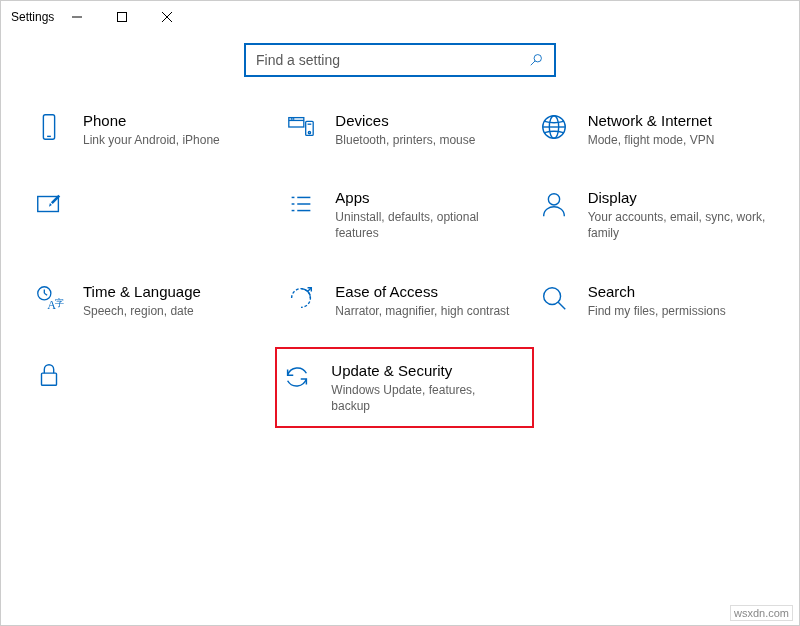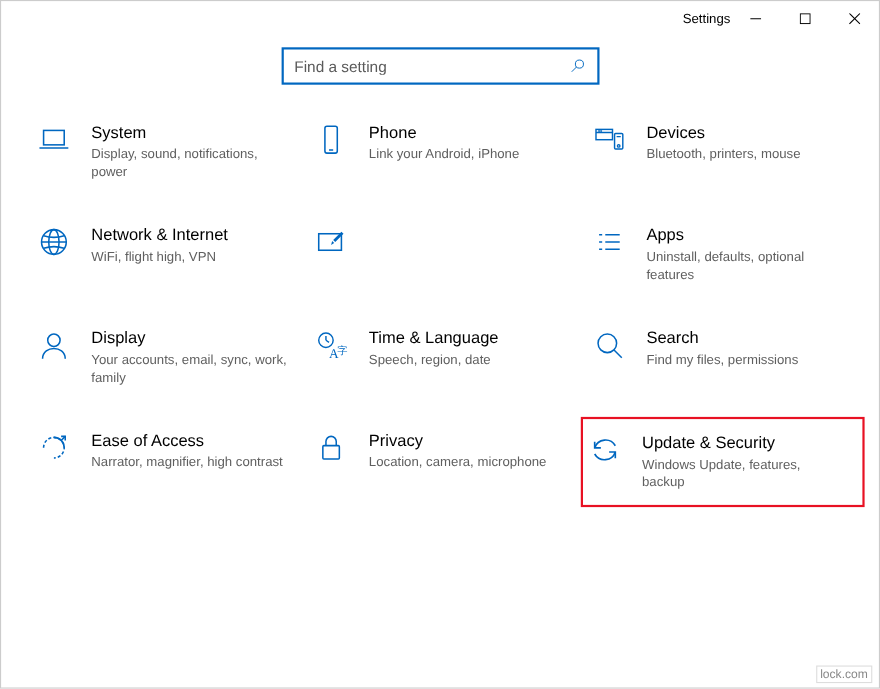--- a/index.html
+++ b/index.html
@@ -1,22 +1,22 @@
 <!DOCTYPE html>
 <html><head>
   <meta charset="utf-8">
   <style>
     * { margin: 0; padding: 0; box-sizing: border-box; }
     body { font-family: "Segoe UI", -apple-system, sans-serif; background: #fff; width: 800px; height: 626px; overflow: hidden; position: relative; border: 1px solid #ccc; }
-    .titlebar { display: flex; align-items: center; justify-content: flex-end; height: 32px; padding-left: 10px; font-size: 12px; color: #000; }
+    .titlebar { display: flex; align-items: center; justify-content: flex-start; height: 32px; padding-left: 10px; font-size: 12px; color: #000; }
     .titlebar-controls { display: flex; }
     .titlebar-btn { width: 45px; height: 30px; display: flex; align-items: center; justify-content: center; cursor: pointer; }
     .titlebar-btn svg { width: 10px; height: 10px; }
     .search-wrap { display: flex; justify-content: center; padding: 10px 0 28px; }
-    .search-box { width: 289px; height: 34px; border: 2px solid #0067c0; display: flex; align-items: center; padding: 0 4px 0 10px; }
+    .search-box { width: 312px; height: 34px; border: 2px solid #0067c0; display: flex; align-items: center; padding: 0 4px 0 10px; }
     .search-input { flex: 1; border: none; outline: none; font-size: 14px; font-family: inherit; color: #333; }
     .search-input::placeholder { color: #5a5a5a; font-style: normal; }
     .search-icon { width: 28px; height: 28px; display: flex; align-items: center; justify-content: center; color: #0067c0; }
     .grid { display: grid; grid-template-columns: repeat(3, 1fr); column-gap: 0; row-gap: 28px; padding: 0 13px 0 28px; }
     .tile { display: flex; align-items: flex-start; gap: 18px; padding: 6px 8px 6px 4px; cursor: pointer; }
     .tile-icon { width: 32px; height: 32px; flex: 0 0 32px; color: #0067c0; display: flex; align-items: center; justify-content: center; }
     .tile-icon svg { width: 30px; height: 30px; }
     .tile-text { flex: 1; padding-top: 1px; padding-right: 12px; }
     .tile-title { font-size: 15px; color: #000; line-height: 1.2; margin-bottom: 2px; }
     .tile-desc { font-size: 12px; color: #5f5f5f; line-height: 1.35; }
@@ -55,32 +55,20 @@
       <svg viewBox="0 0 16 16" width="14" height="14">
           <circle cx="10" cy="6" r="4.2" fill="none" stroke="currentColor" stroke-width="1"></circle>
           <line x1="7" y1="9" x2="2" y2="14" stroke="currentColor" stroke-width="1"></line>
         </svg>
     </span>
   </div>
 </div>
 
 <div class="grid">
 
-  <div class="tile">
-    <span class="tile-icon">
-      <svg viewBox="0 0 32 32" fill="none" stroke="currentColor" stroke-width="1.5">
-          <rect x="6" y="7" width="20" height="14"></rect>
-          <line x1="2" y1="24" x2="30" y2="24"></line>
-        </svg>
-    </span>
-    <div class="tile-text">
-      <div class="tile-title">System</div>
-      <div class="tile-desc">Display, sound, notifications, power</div>
-    </div>
-  </div>
 
   <div class="tile">
     <span class="tile-icon">
       <svg viewBox="0 0 32 32" fill="none" stroke="currentColor" stroke-width="1.5">
           <rect x="10" y="3" width="12" height="26" rx="2"></rect>
           <line x1="14" y1="26" x2="18" y2="26" stroke-width="1.5"></line>
         </svg>
     </span>
     <div class="tile-text">
       <div class="tile-title">Phone</div>
@@ -111,21 +99,21 @@
       <svg viewBox="0 0 32 32" fill="none" stroke="currentColor" stroke-width="1.5">
           <circle cx="16" cy="16" r="12"></circle>
           <ellipse cx="16" cy="16" rx="5" ry="12"></ellipse>
           <line x1="4" y1="16" x2="28" y2="16"></line>
           <path d="M6 10 Q16 13 26 10"></path>
           <path d="M6 22 Q16 19 26 22"></path>
         </svg>
     </span>
     <div class="tile-text">
       <div class="tile-title">Network &amp; Internet</div>
-      <div class="tile-desc">WiFi, flight high, VPN</div>
+      <div class="tile-desc">Mode, flight mode, VPN</div>
     </div>
   </div>
 
   <div class="tile">
     <span class="tile-icon">
       <svg viewBox="0 0 32 32" fill="none" stroke="currentColor" stroke-width="1.5">
           <rect x="4" y="8" width="22" height="16"></rect>
           <path d="M18 14 L26 6 L28 8 L20 16 Z" fill="#0067c0" stroke="none"></path>
           <path d="M17 15 L19 17 L16 19 Z" fill="#0067c0" stroke="none"></path>
         </svg>
@@ -177,68 +165,64 @@
     <div class="tile-text">
       <div class="tile-title">Time &amp; Language</div>
       <div class="tile-desc">Speech, region, date</div>
     </div>
   </div>
 
 
   <div class="tile">
     <span class="tile-icon">
       <svg viewBox="0 0 32 32" fill="none" stroke="currentColor" stroke-width="1.5">
-          <circle cx="14" cy="14" r="9"></circle>
-          <line x1="20.5" y1="20.5" x2="28" y2="28"></line>
-        </svg>
-    </span>
-    <div class="tile-text">
-      <div class="tile-title">Search</div>
-      <div class="tile-desc">Find my files, permissions</div>
-    </div>
-  </div>
-
-  <div class="tile">
-    <span class="tile-icon">
-      <svg viewBox="0 0 32 32" fill="none" stroke="currentColor" stroke-width="1.5">
           <path d="M6 16 A10 10 0 1 1 16 26" stroke-dasharray="3 2"></path>
           <path d="M16 6 A10 10 0 0 1 26 16"></path>
           <line x1="23" y1="9" x2="27" y2="5"></line>
           <polyline points="23,5 27,5 27,9"></polyline>
         </svg>
     </span>
     <div class="tile-text">
       <div class="tile-title">Ease of Access</div>
       <div class="tile-desc">Narrator, magnifier, high contrast</div>
     </div>
   </div>
 
   <div class="tile">
     <span class="tile-icon">
       <svg viewBox="0 0 32 32" fill="none" stroke="currentColor" stroke-width="1.5">
+          <circle cx="14" cy="14" r="9"></circle>
+          <line x1="20.5" y1="20.5" x2="28" y2="28"></line>
+        </svg>
+    </span>
+    <div class="tile-text">
+      <div class="tile-title">Search</div>
+      <div class="tile-desc">Find my files, permissions</div>
+    </div>
+  </div>
+
+  <div class="tile">
+    <span class="tile-icon">
+      <svg viewBox="0 0 32 32" fill="none" stroke="currentColor" stroke-width="1.5">
           <rect x="8" y="14" width="16" height="13" rx="1"></rect>
           <path d="M11 14 V10 a5 5 0 0 1 10 0 V14"></path>
         </svg>
     </span>
-    <div class="tile-text">
-      <div class="tile-title">Privacy</div>
-      <div class="tile-desc">Location, camera, microphone</div>
-    </div>
   </div>
 
   <div class="tile highlight">
     <span class="tile-icon">
       <svg viewBox="0 0 32 32" fill="none" stroke="currentColor" stroke-width="1.6">
           <path d="M26 12 A11 11 0 0 0 6 14"></path>
           <polyline points="6,8 6,14 12,14"></polyline>
           <path d="M6 20 A11 11 0 0 0 26 18"></path>
           <polyline points="26,24 26,18 20,18"></polyline>
         </svg>
     </span>
     <div class="tile-text">
       <div class="tile-title">Update &amp; Security</div>
       <div class="tile-desc">Windows Update, features, backup</div>
     </div>
   </div>
 
 </div>
 
-<div class="watermark">lock.com</div>
+<div class="watermark">wsxdn.com</div>
 
 </body></html>

